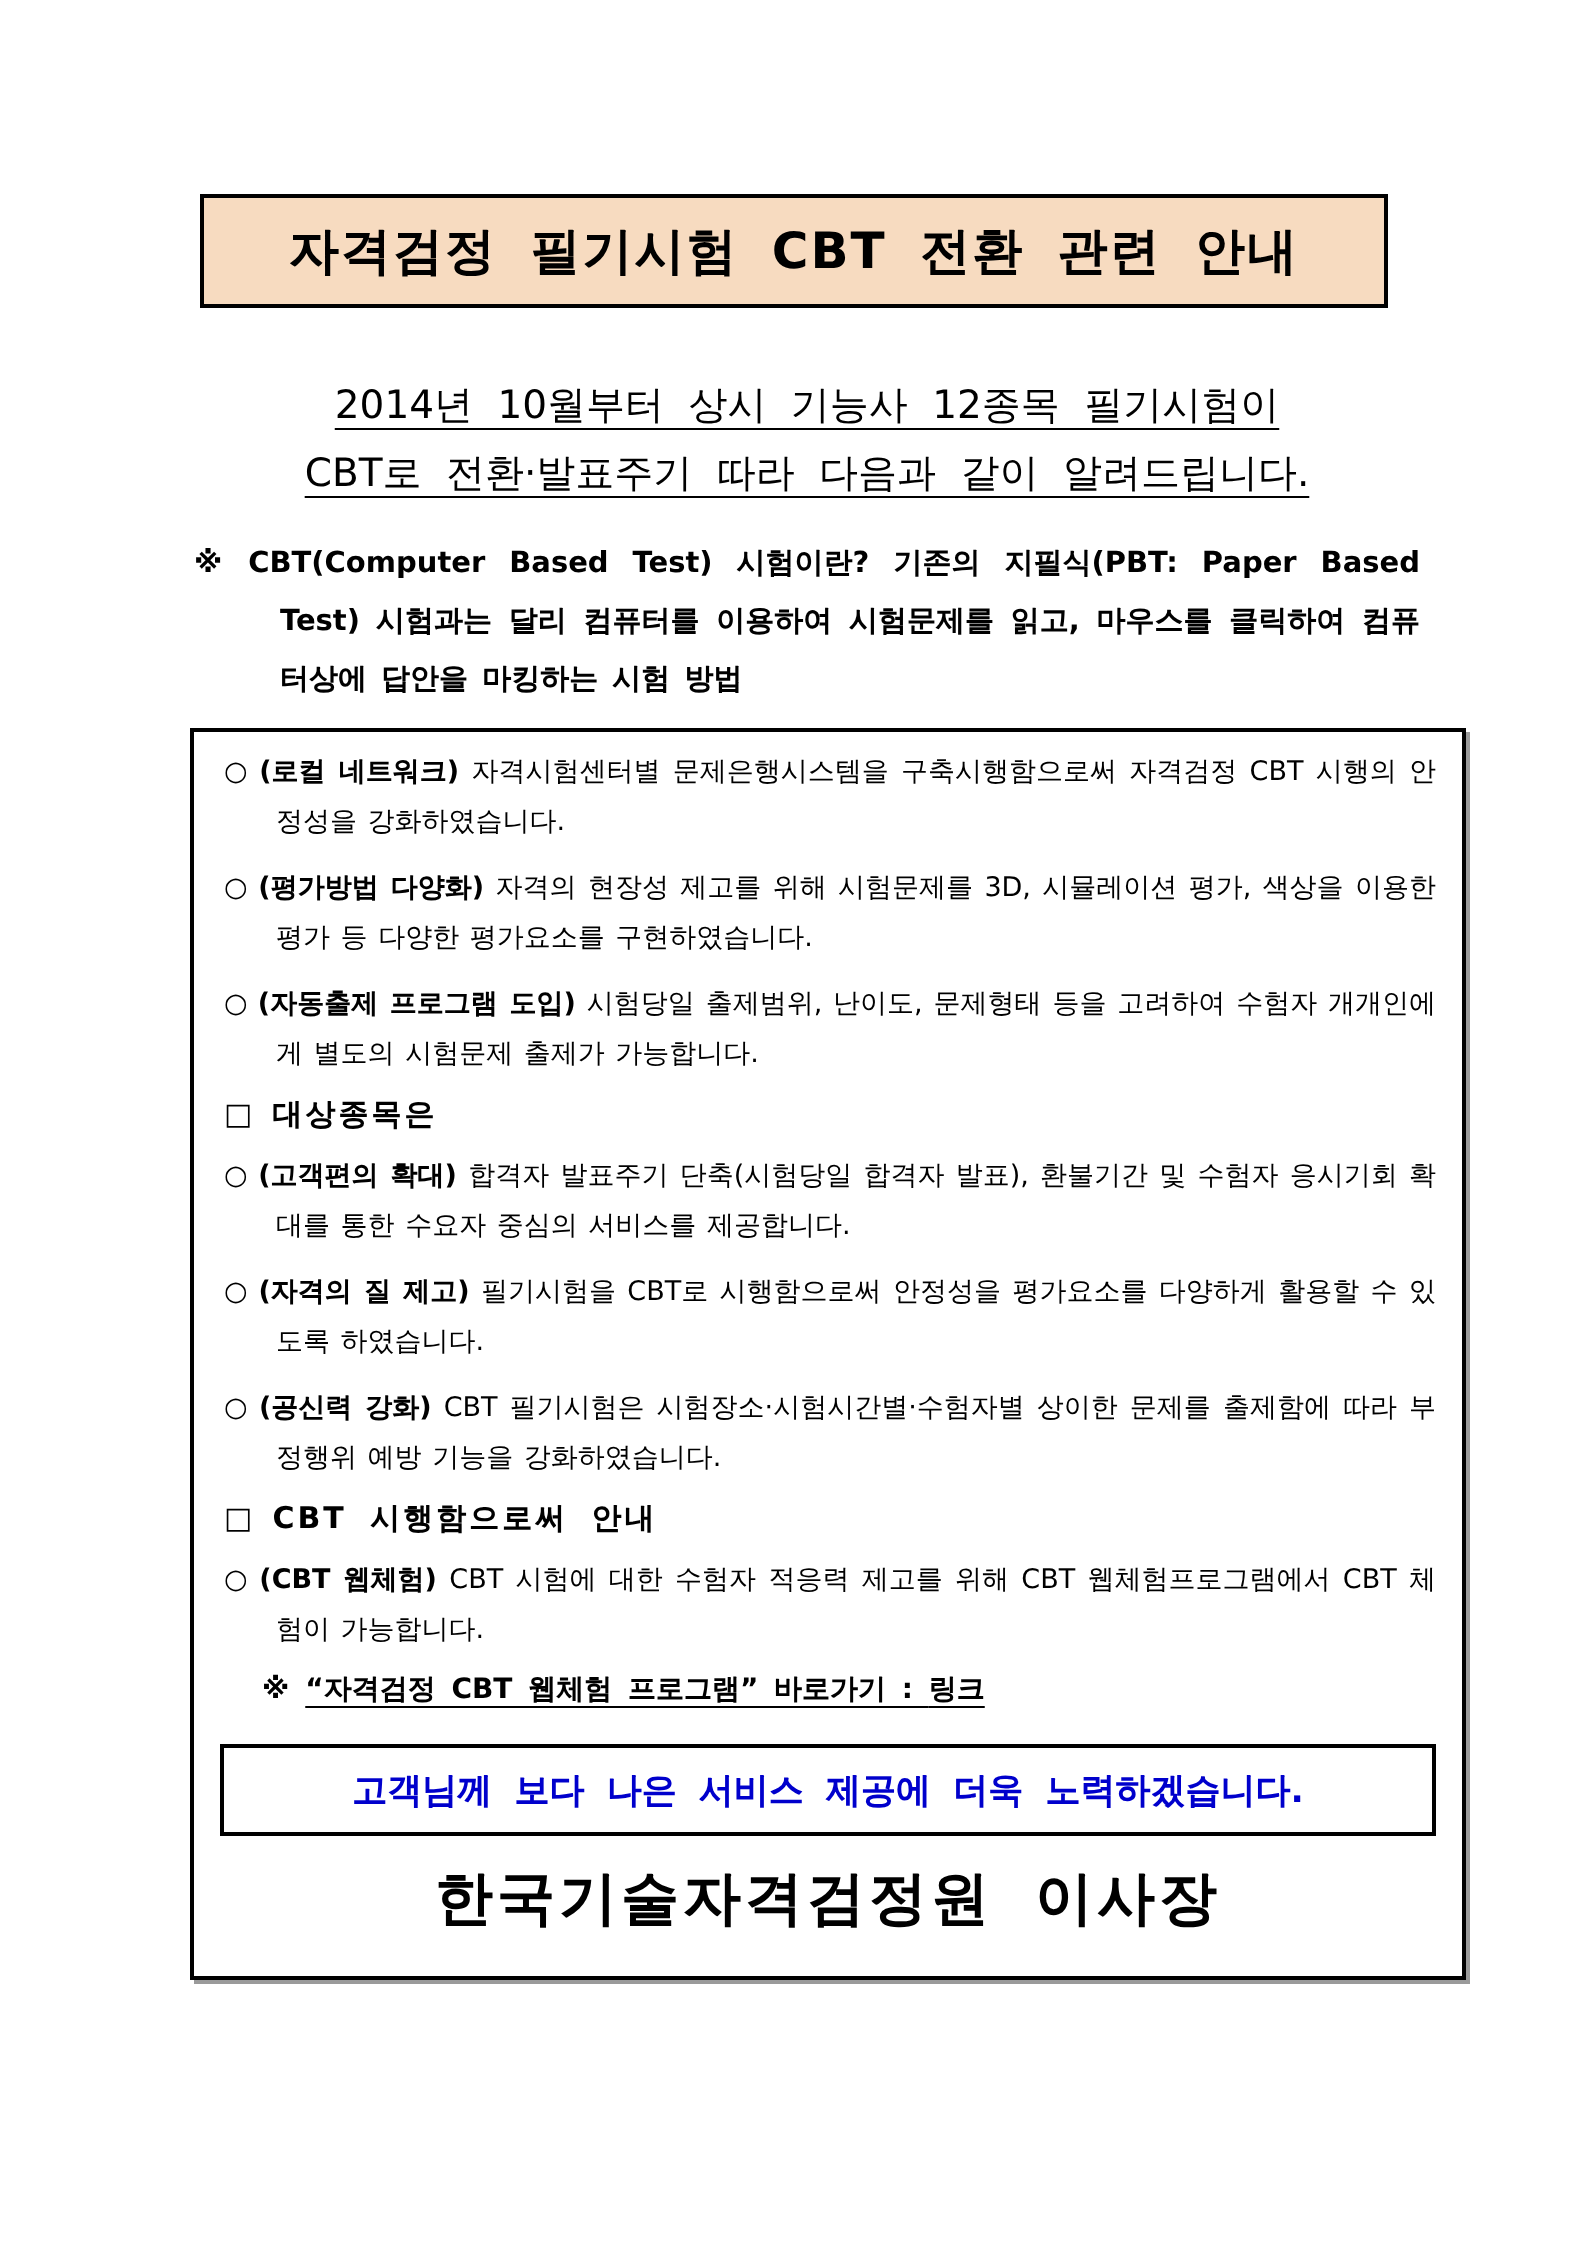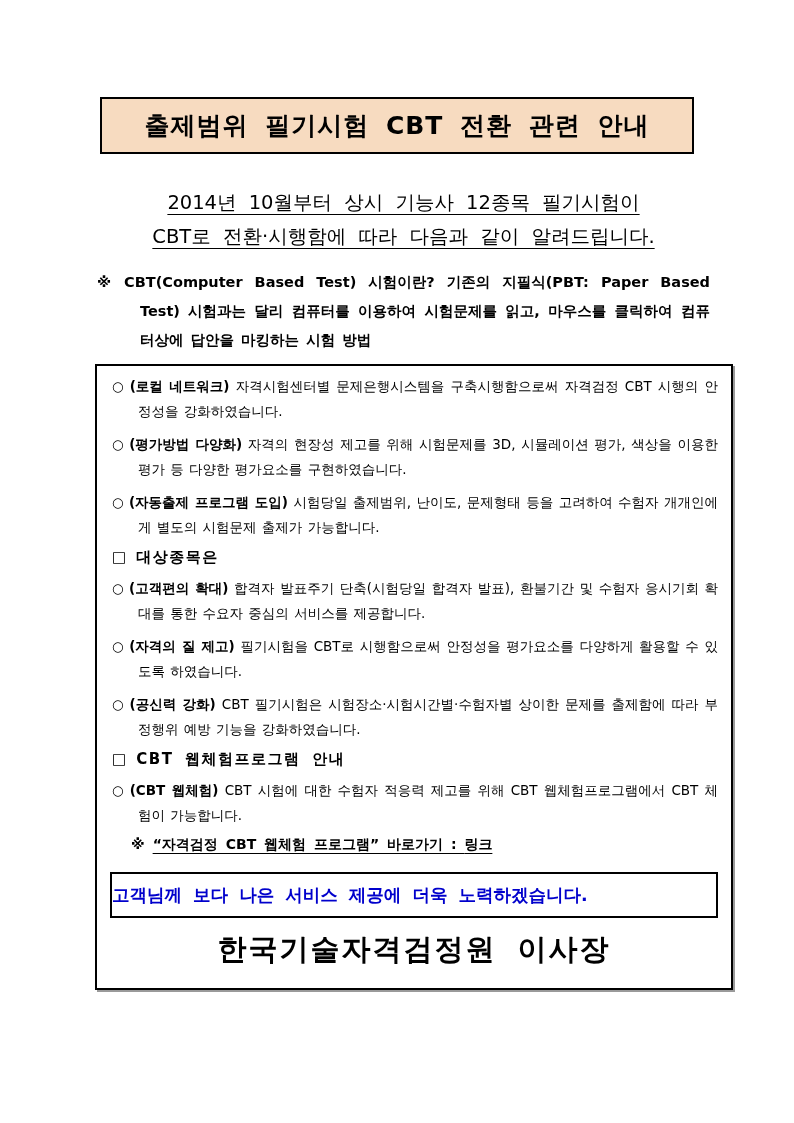--- a/index.html
+++ b/index.html
@@ -44,61 +44,61 @@
   }
   .item .marker { margin-right:5px; }
   .item .label { font-weight:bold; }
 
   .link-note { font-size:14px; font-weight:bold; margin:4px 0 12px 21px; word-spacing:3px; }
   .link-note .marker { margin-right:8px; }
   .link-note .u { text-decoration:underline; text-underline-offset:4px; }
   .link-note .link { cursor:pointer; }
 
   .banner {
-    border:2px solid #000; text-align:left;
+    border:2px solid #000; text-align:center;
     font-size:17.5px; font-weight:bold; color:#0000cc;
     padding:9px 0; word-spacing:5px; margin:18px 0 12px 0;
   }
 
   .signature {
     text-align:center; font-size:29px; font-weight:bold;
     letter-spacing:2px; word-spacing:9px; margin:12px 0 8px 0;
   }
 </style>
 </head>
 <body>
 
 <div class="page">
 
   <div class="title-box">
-    <span>출제범위 필기시험 CBT 전환 관련 안내</span>
+    <span>자격검정 필기시험 CBT 전환 관련 안내</span>
   </div>
 
   <div class="intro">
     <div><span class="u">2014년 10월부터 상시 기능사 12종목 필기시험이</span></div>
-    <div><span class="u">CBT로 전환·시행함에 따라 다음과 같이 알려드립니다.</span></div>
+    <div><span class="u">CBT로 전환·발표주기 따라 다음과 같이 알려드립니다.</span></div>
   </div>
 
   <p class="note"><span class="marker">※</span><span class="lead">CBT(Computer Based Test) 시험이란? 기존의 지필식(PBT: Paper Based Test)</span> <span class="bold">시험과는 달리 컴퓨터를 이용하여 시험문제를 읽고, 마우스를 클릭하여 컴퓨터상에 답안을 마킹하는 시험 방법</span></p>
 
 
   <div class="main-box">
 
 
     <p class="item"><span class="marker">○</span><span class="label">(로컬 네트워크)</span> <span>자격시험센터별 문제은행시스템을 구축시행함으로써 자격검정 CBT 시행의 안정성을 강화하였습니다.</span></p>
     <p class="item"><span class="marker">○</span><span class="label">(평가방법 다양화)</span> <span>자격의 현장성 제고를 위해 시험문제를 3D, 시뮬레이션 평가, 색상을 이용한 평가 등 다양한 평가요소를 구현하였습니다.</span></p>
     <p class="item"><span class="marker">○</span><span class="label">(자동출제 프로그램 도입)</span> <span>시험당일 출제범위, 난이도, 문제형태 등을 고려하여 수험자 개개인에게 별도의 시험문제 출제가 가능합니다.</span></p>
 
     <div class="sec-heading"><span class="marker">□</span><span>대상종목은</span></div>
 
     <p class="item"><span class="marker">○</span><span class="label">(고객편의 확대)</span> <span>합격자 발표주기 단축(시험당일 합격자 발표), 환불기간 및 수험자 응시기회 확대를 통한 수요자 중심의 서비스를 제공합니다.</span></p>
     <p class="item"><span class="marker">○</span><span class="label">(자격의 질 제고)</span> <span>필기시험을 CBT로 시행함으로써 안정성을 평가요소를 다양하게 활용할 수 있도록 하였습니다.</span></p>
     <p class="item"><span class="marker">○</span><span class="label">(공신력 강화)</span> <span>CBT 필기시험은 시험장소·시험시간별·수험자별 상이한 문제를 출제함에 따라 부정행위 예방 기능을 강화하였습니다.</span></p>
 
-    <div class="sec-heading"><span class="marker">□</span><span>CBT 웹체험프로그램 안내</span></div>
+    <div class="sec-heading"><span class="marker">□</span><span>CBT 시행함으로써 안내</span></div>
 
     <p class="item"><span class="marker">○</span><span class="label">(CBT 웹체험)</span> <span>CBT 시험에 대한 수험자 적응력 제고를 위해 CBT 웹체험프로그램에서 CBT 체험이 가능합니다.</span></p>
 
     <p class="link-note"><span class="marker">※</span><span class="u"><span>“자격검정 CBT 웹체험 프로그램” 바로가기 : </span><span class="link">링크</span></span></p>
 
     <div class="banner"><span>고객님께 보다 나은 서비스 제공에 더욱 노력하겠습니다.</span></div>
 
     <div class="signature">한국기술자격검정원 이사장</div>
 
   </div>

